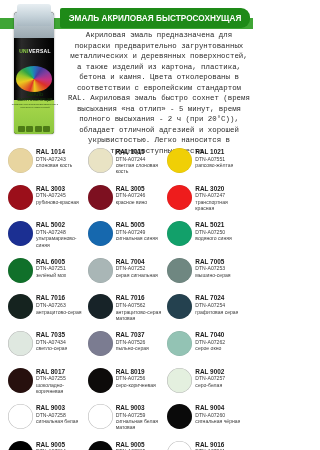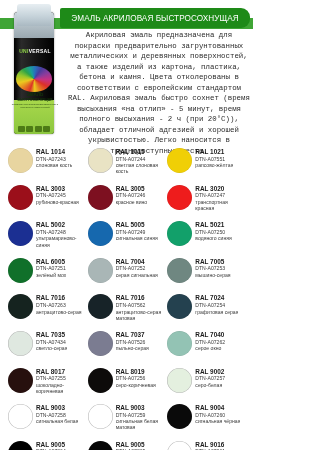--- a/index.html
+++ b/index.html
@@ -102,21 +102,21 @@
   }
   
   .hdr{
     position:absolute;left:60px;top:8px;
     width:190px;height:20px;
     background:#1e8a18;
     border-radius:2px 9px 9px 2px;
     display:flex;align-items:center;justify-content:center;
   }
   .hdr span{
-    color:#fff;font-size:8.2px;font-weight:normal;
+    color:#fff;font-size:8.2px;font-weight:bold;
     letter-spacing:.05px;white-space:nowrap;
   }
   .intro{
     position:absolute;left:66px;top:30px;
     width:186px;
     font-size:7.4px;line-height:1.42;
     color:#2b2b2b;text-align:center;
     font-family:Liberation Mono, monospace;
   }
   

